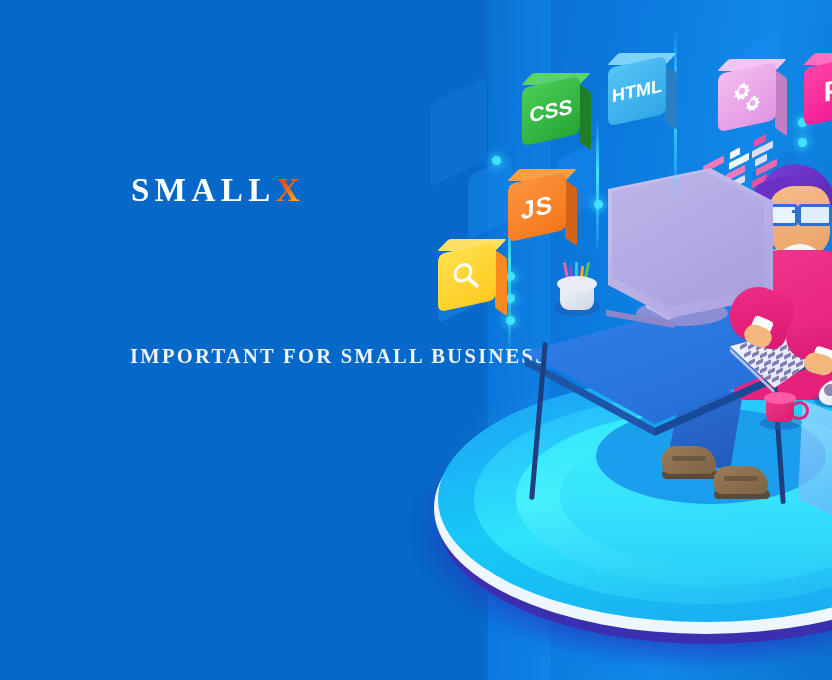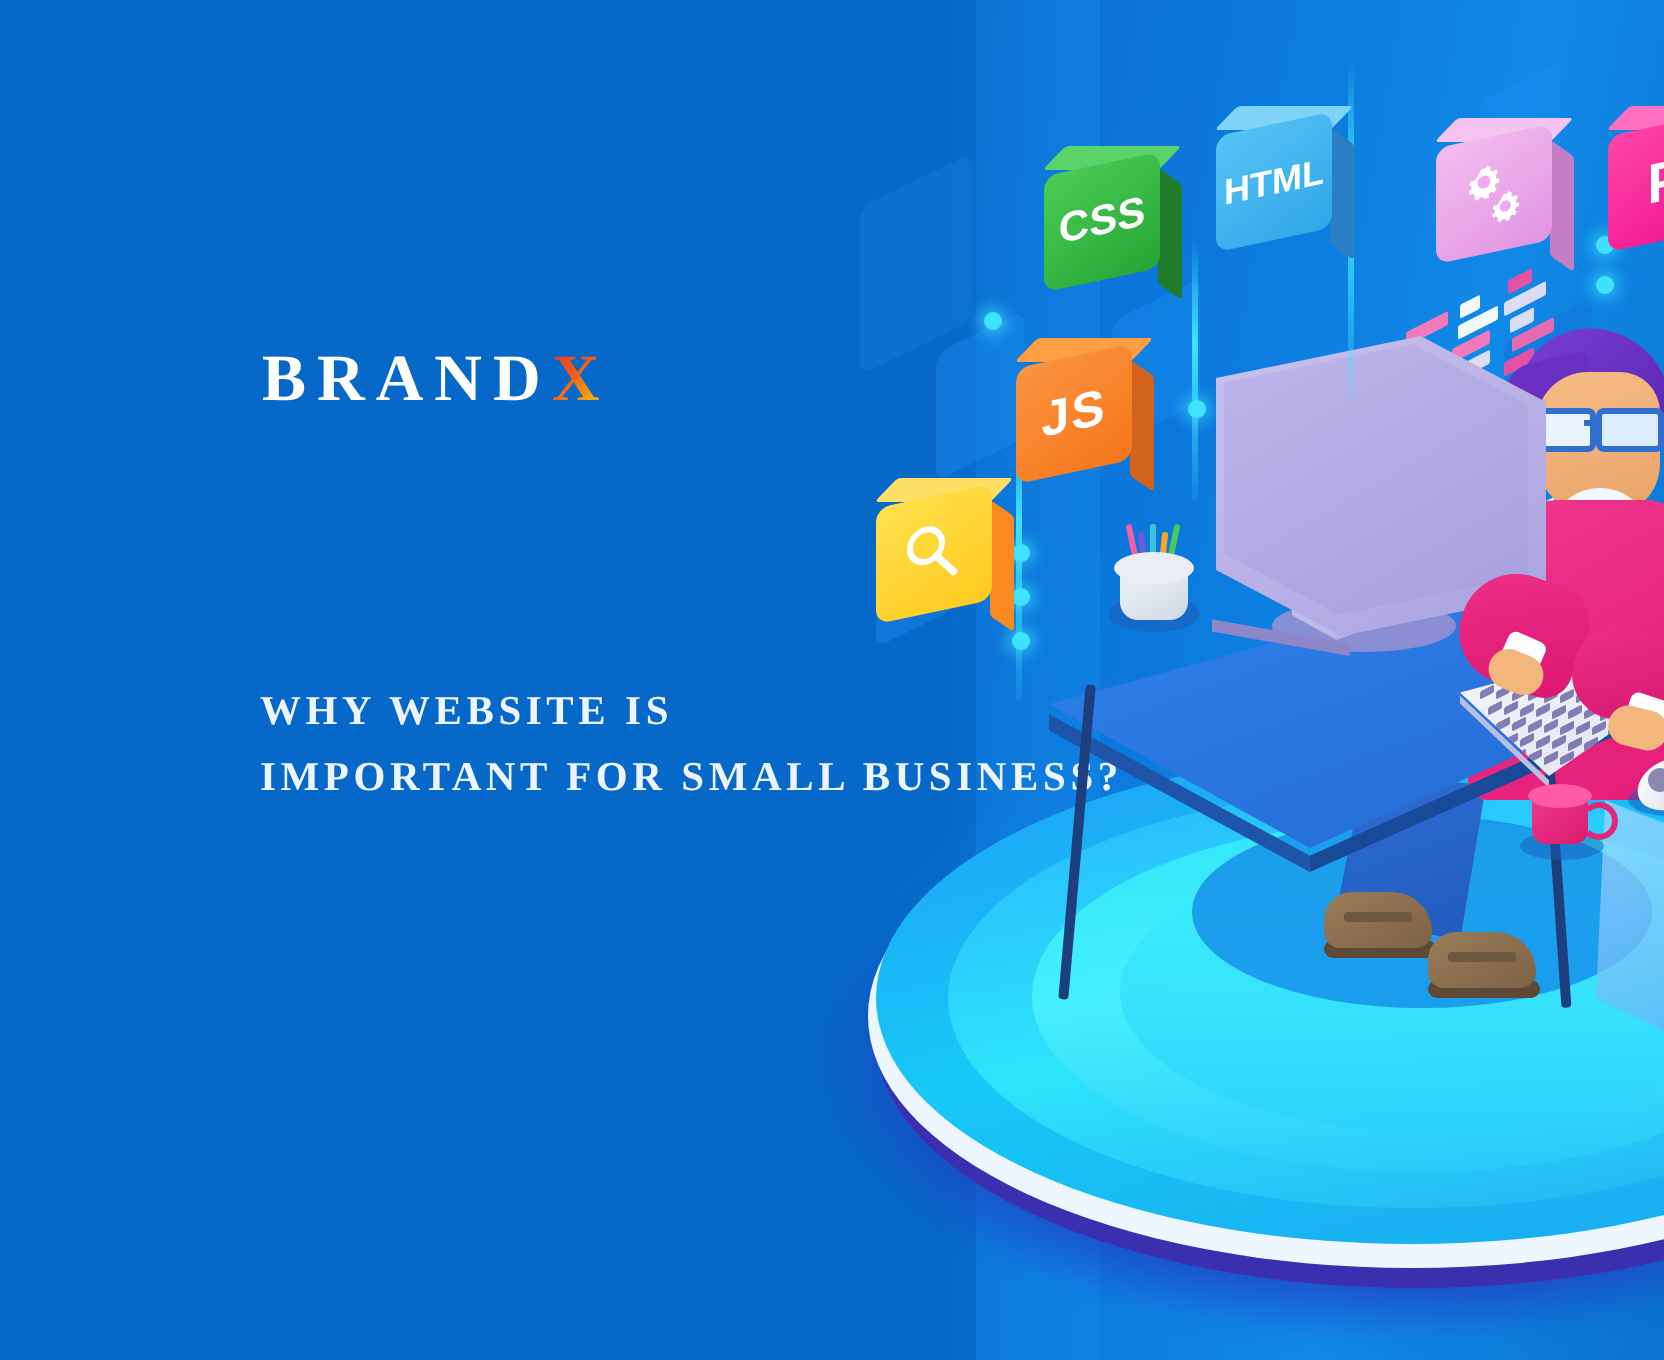--- a/index.html
+++ b/index.html
@@ -197,24 +197,23 @@
 
   <div class="rhomb" style="left:430px;top:90px;width:56px;height:84px;"></div>
   <div class="rhomb d2" style="left:468px;top:166px;width:44px;height:64px;"></div>
   <div class="rhomb d2" style="left:438px;top:256px;width:40px;height:58px;"></div>
   <div class="rhomb" style="left:560px;top:54px;width:40px;height:60px;"></div>
   <div class="rhomb d2" style="left:556px;top:150px;width:44px;height:62px;"></div>
   <div class="rhomb d2" style="left:740px;top:40px;width:40px;height:56px;"></div>
   <div class="rhomb" style="left:752px;top:160px;width:44px;height:64px;"></div>
   <div class="rhomb d2" style="left:700px;top:216px;width:46px;height:66px;"></div>
 
-  <div class="logo"><span>BRAND</span><span class="x">X</span></div>
+  <div class="logo"><span>SMALL</span><span class="x">X</span></div>
 
   <div class="headline">
-    <div>WHY WEBSITE IS</div>
     <div>IMPORTANT FOR SMALL BUSINESS?</div>
   </div>
 
   <div class="illus">
 
     <div class="podium">
       <div class="pod-layer pod-glow"></div>
       <div class="pod-layer pod-shadow"></div>
       <div class="pod-layer pod-purple"></div>
       <div class="pod-layer pod-white"></div>

